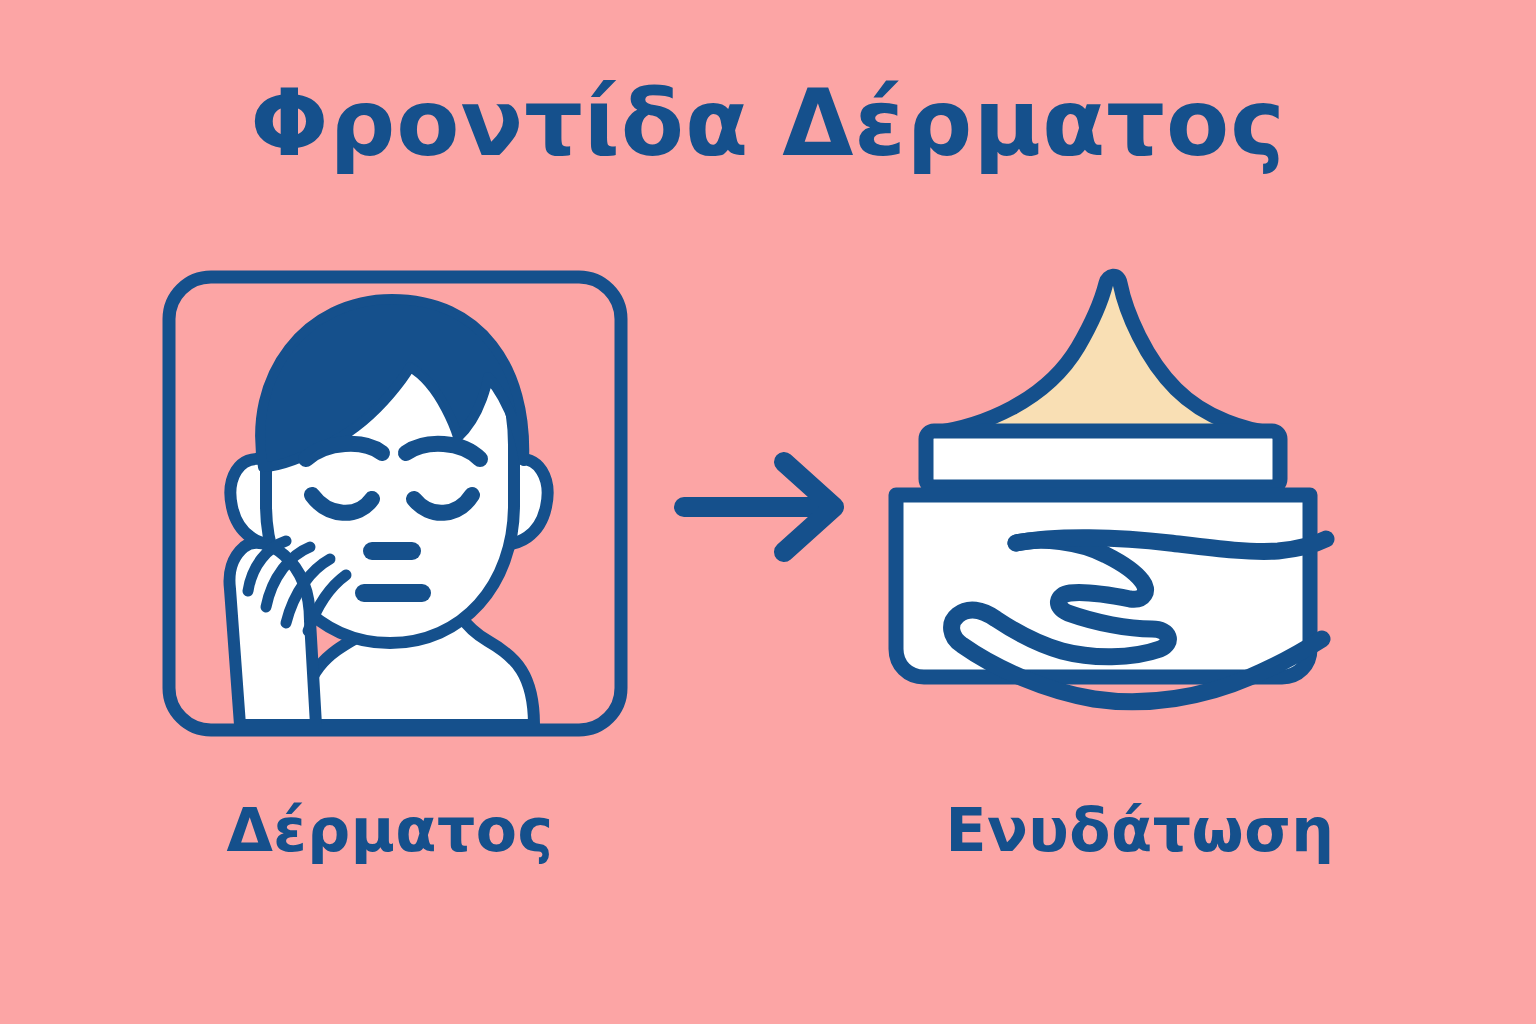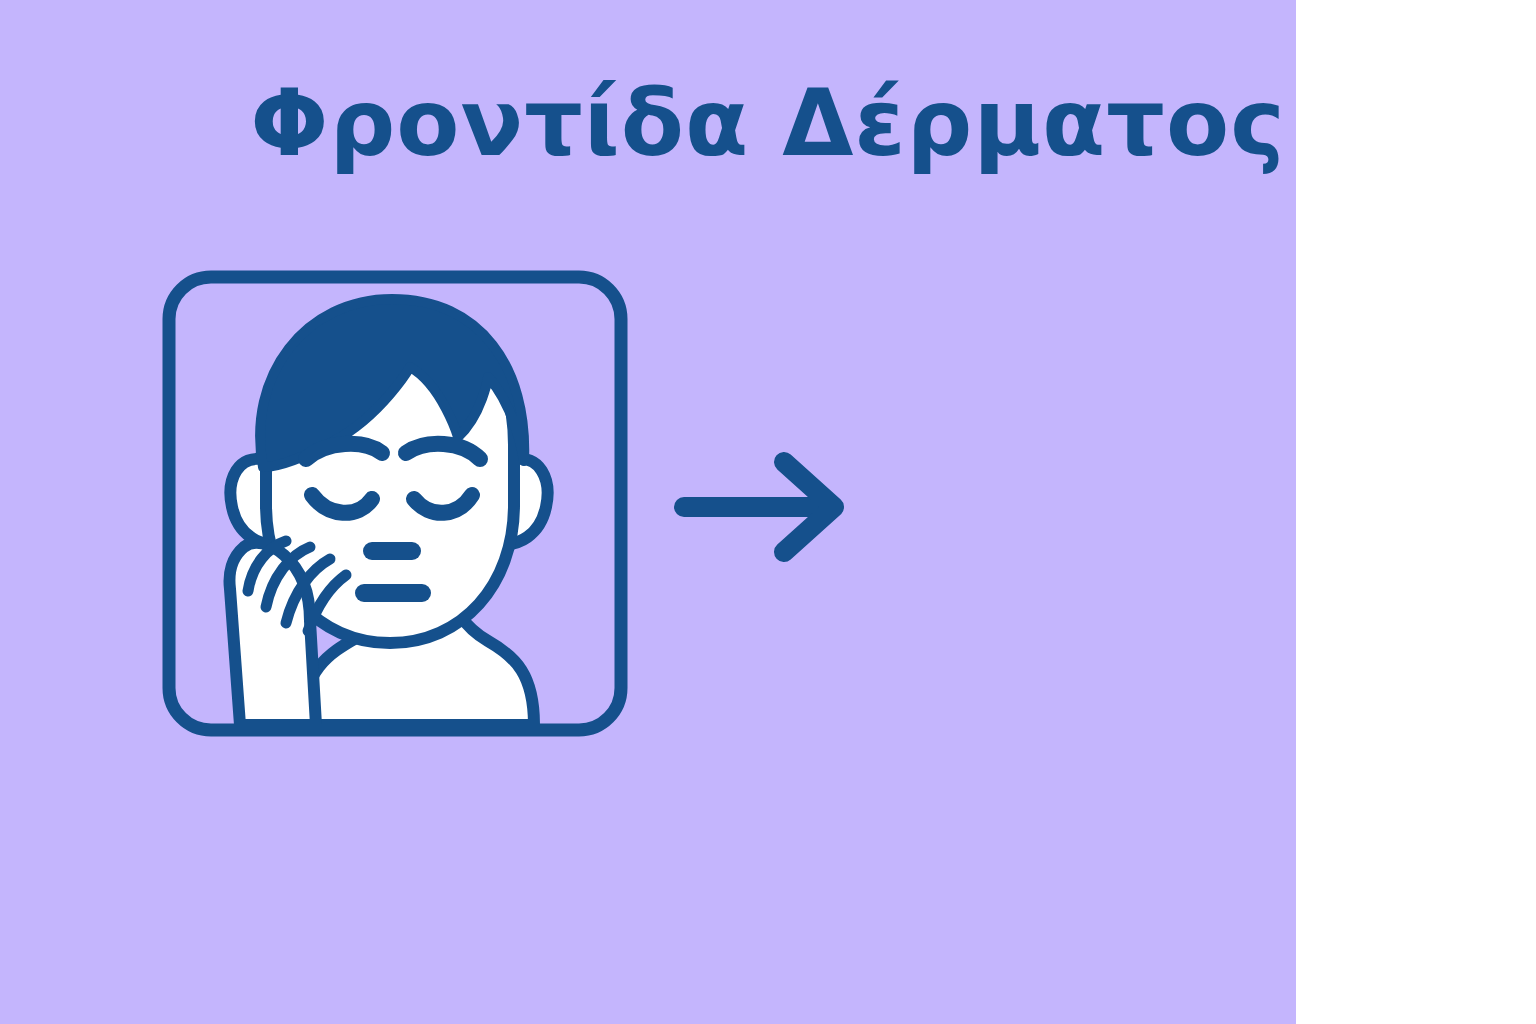--- a/index.html
+++ b/index.html
@@ -2,23 +2,23 @@
 <html><head>
 <meta charset="utf-8">
 <style>
   html, body {
     margin: 0;
     padding: 0;
     background: #ffffff;
   }
   #canvas {
     position: relative;
-    width: 1296px;
+    width: 1536px;
     height: 1024px;
-    background: #c4b5fd;
+    background: #fca5a5;
     overflow: hidden;
     font-family: "DejaVu Sans", sans-serif;
   }
 
   
   #page-title {
     position: absolute;
     left: 0;
     top: 76px;
     width: 1536px;
@@ -136,24 +136,75 @@
 
           <path d="M128 336 C132 310 148 292 166 286" fill="none" stroke="#15508c" stroke-width="11" stroke-linecap="round"></path>
           <path d="M146 352 C152 322 170 300 190 292" fill="none" stroke="#15508c" stroke-width="11" stroke-linecap="round"></path>
           <path d="M166 368 C174 336 192 314 210 304" fill="none" stroke="#15508c" stroke-width="11" stroke-linecap="round"></path>
           <path d="M188 376 C198 348 212 330 226 320" fill="none" stroke="#15508c" stroke-width="11" stroke-linecap="round"></path>
         </g>
       </svg>
     </div>
 
     <div class="step-caption" id="caption-assessment">
+      <div>Δέρματος</div>
     </div>
   </div>
 
   <div id="arrow-connector">
     <svg width="200" height="110" viewBox="0 0 200 110">
       <path d="M12 55 L160 55" fill="none" stroke="#15508c" stroke-width="20" stroke-linecap="round"></path>
       <path d="M112 10 L162 55 L112 100" fill="none" stroke="#15508c" stroke-width="20" stroke-linecap="round" stroke-linejoin="round"></path>
     </svg>
   </div>
 
+  <div class="step" id="step-hydration">
+
+    <div class="step-figure">
+      <svg width="540" height="490" viewBox="0 0 540 490">
+
+        <path d="M62 178
+                 C112 172 176 146 208 92
+                 C222 68 232 44 236 28
+                 C238 20 248 18 250 28
+                 C256 58 276 104 306 134
+                 C336 164 378 176 404 178
+                 Z" fill="#f9dfb4" stroke="#15508c" stroke-width="15" stroke-linejoin="round"></path>
+
+        <rect x="56" y="176" width="354" height="56" rx="8" ry="8" fill="#ffffff" stroke="#15508c" stroke-width="15"></rect>
+
+        <path d="M26 240
+                 L440 240
+                 L440 394
+                 C440 410 428 422 412 422
+                 L54 422
+                 C38 422 26 410 26 394
+                 Z" fill="#ffffff" stroke="#15508c" stroke-width="15" stroke-linejoin="round"></path>
+
+        <path d="M146 288
+                 C170 282 210 286 236 300
+                 C252 308 266 318 272 326
+                 C280 336 274 346 260 344
+                 C240 340 216 336 200 338
+                 C186 340 184 352 198 358
+                 C226 368 258 374 282 374
+                 C300 374 304 388 290 394
+                 C262 404 222 404 192 396
+                 C164 388 144 376 126 364
+                 C112 354 98 352 88 360
+                 C78 368 80 382 92 390
+                 C126 414 176 436 224 444
+                 C278 452 334 442 380 422
+                 C404 412 430 398 452 384" fill="none" stroke="#15508c" stroke-width="17" stroke-linecap="round" stroke-linejoin="round"></path>
+
+        <path d="M146 288
+                 C186 280 250 282 300 288
+                 C342 293 378 298 408 296
+                 C428 294 444 290 456 284" fill="none" stroke="#15508c" stroke-width="17" stroke-linecap="round"></path>
+      </svg>
+    </div>
+
+    <div class="step-caption" id="caption-hydration">
+      <div>Ενυδάτωση</div>
+    </div>
+  </div>
 
 </div>
 
 </body></html>

